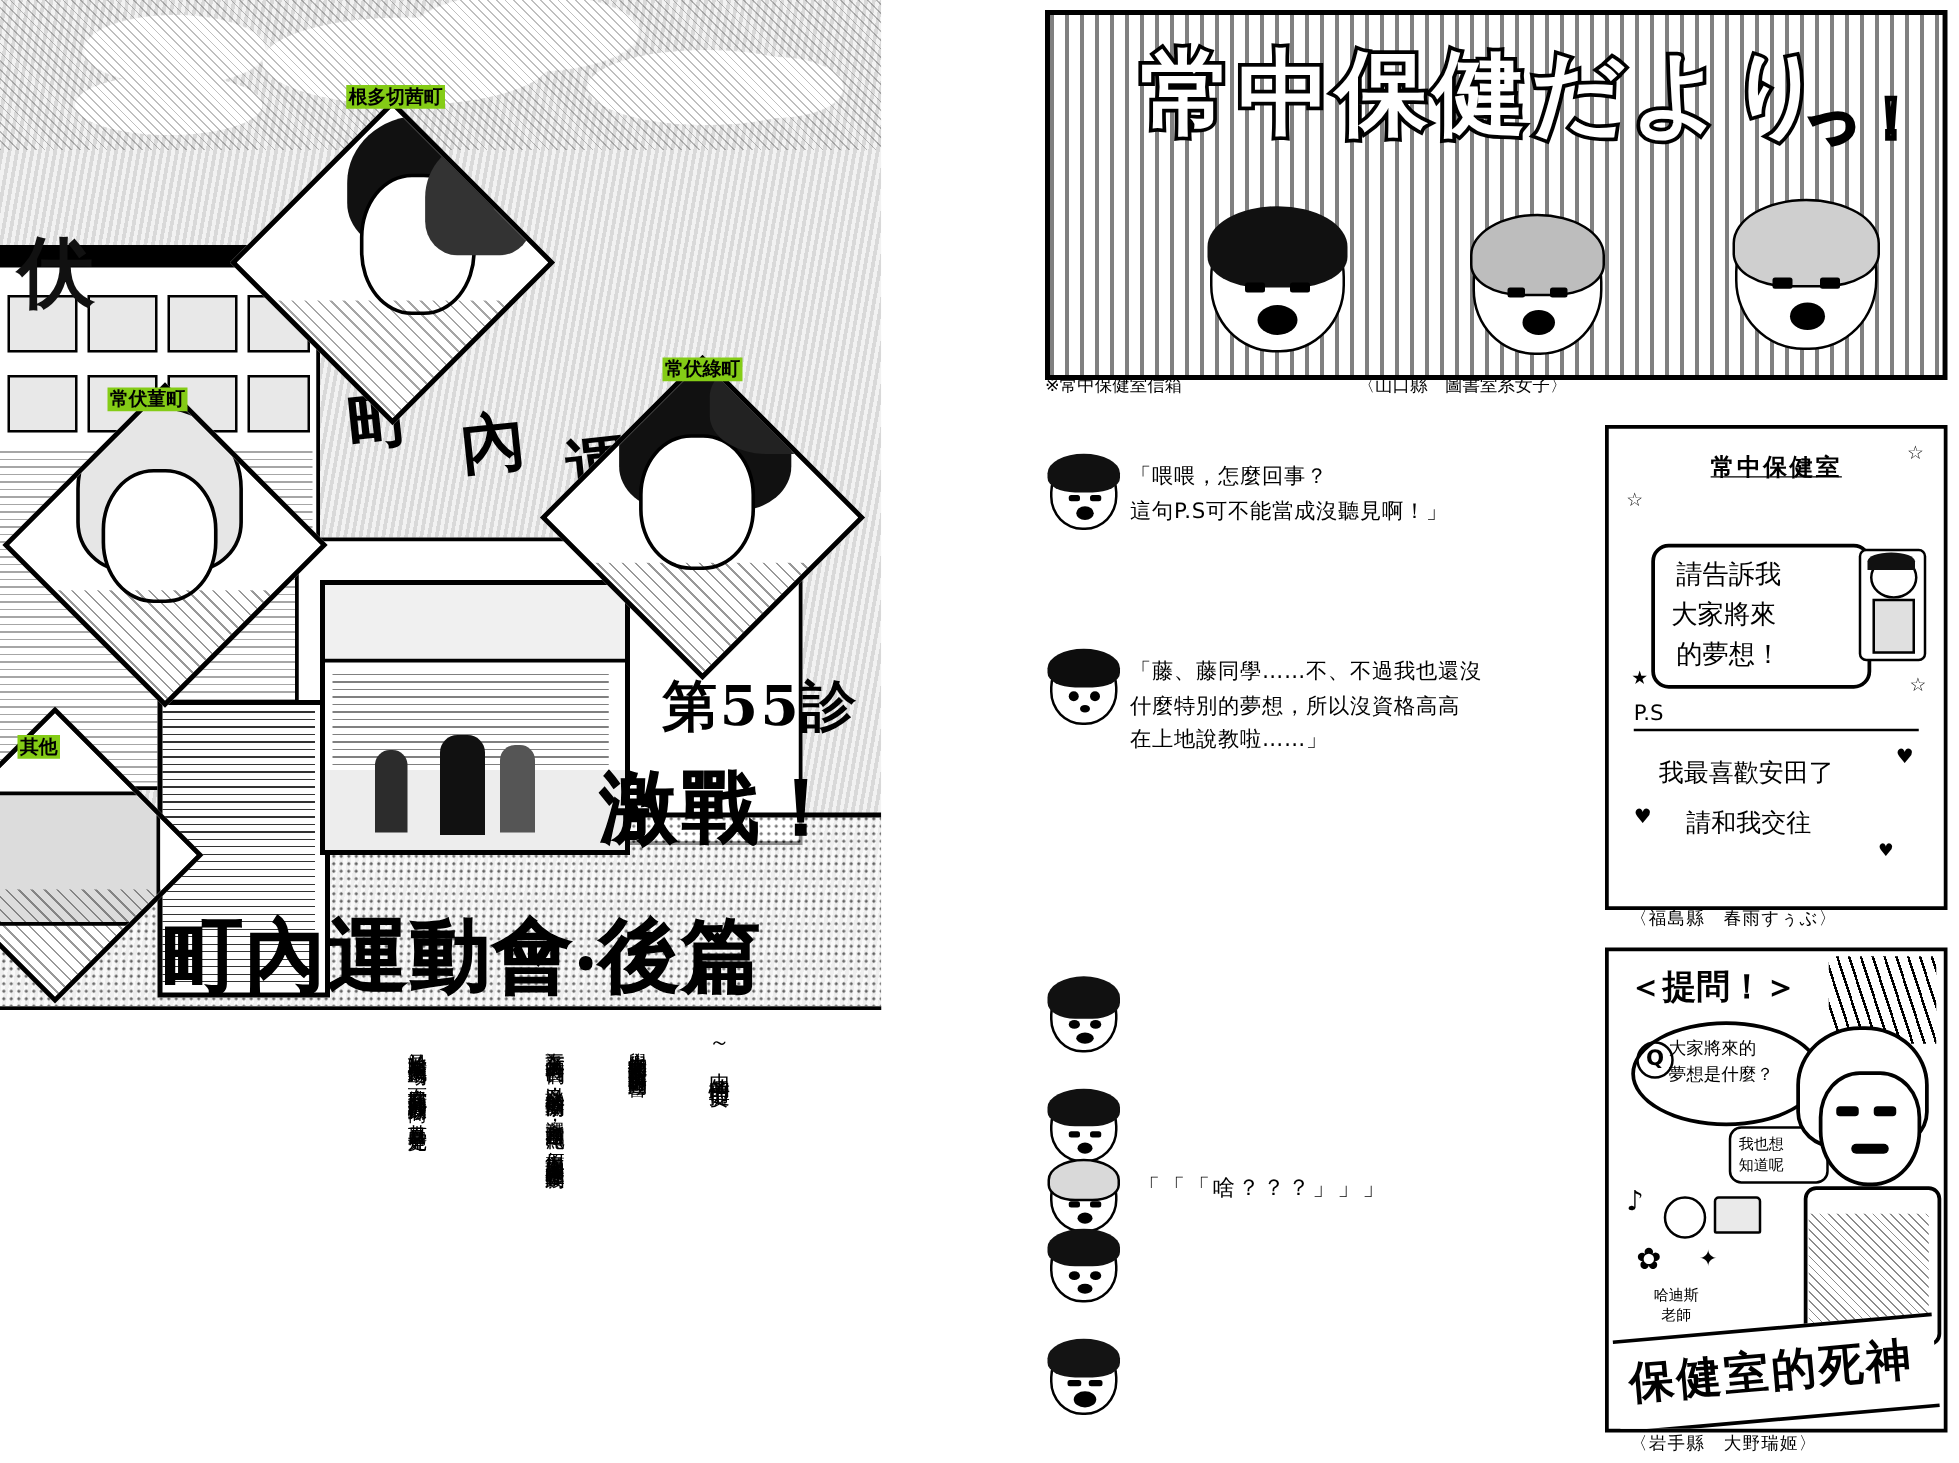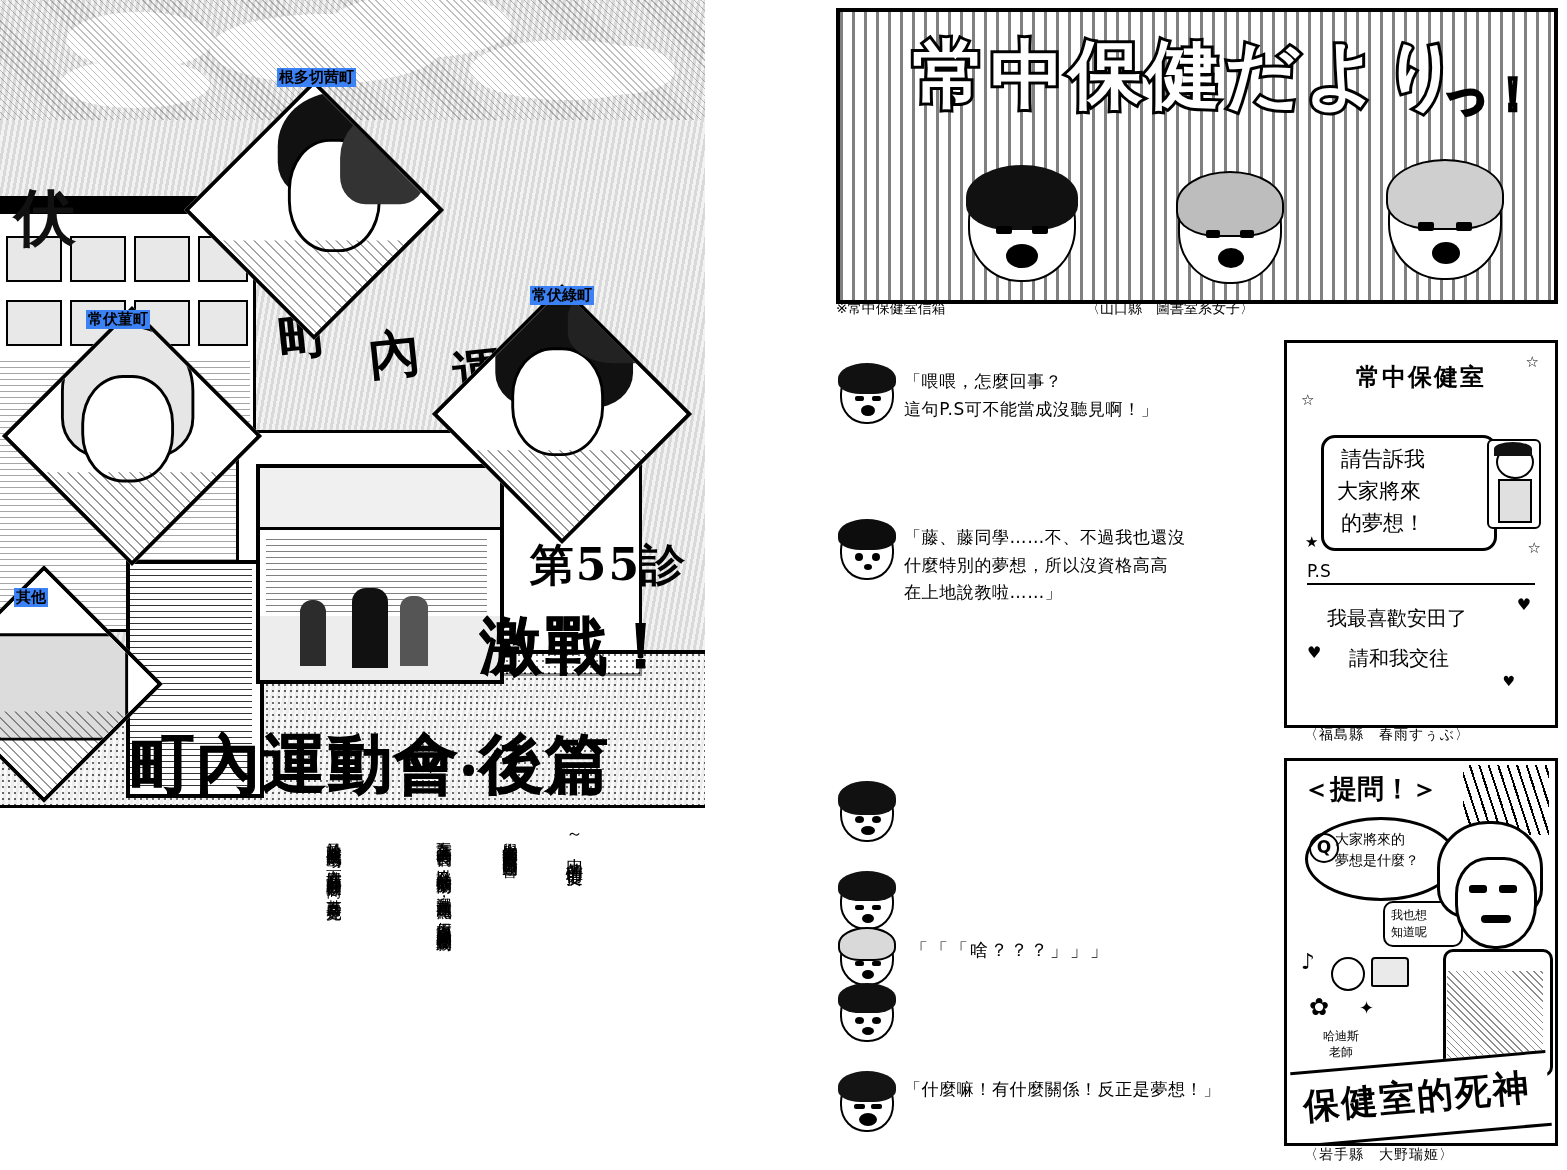--- a/index.html
+++ b/index.html
@@ -34,21 +34,21 @@
   .wall-kanji{position:absolute;font-family:"DejaVu Serif","Liberation Serif",serif;font-weight:bold;color:#111;}
 
   
   .banner-kanji{position:absolute;font-family:"DejaVu Serif","Liberation Serif",serif;font-weight:bold;color:#000;}
 
   
   .diamond{position:absolute;border:4px solid #000;background:#fff;transform:rotate(45deg);overflow:hidden;}
   .diamond > .inner{position:absolute;left:0;top:0;width:100%;height:100%;transform:rotate(-45deg) scale(1.45);}
   .face-bg{position:absolute;left:0;top:0;width:100%;height:100%;}
 
-  .frame-label{position:absolute;font-size:15px;font-weight:bold;font-family:"DejaVu Sans","Liberation Sans",sans-serif;background:#3b82f6;padding:0 2px;}
+  .frame-label{position:absolute;font-size:15px;font-weight:bold;font-family:"DejaVu Sans","Liberation Sans",sans-serif;background:#84cc16;padding:0 2px;}
 
   
   .photo{position:absolute;border:4px solid #000;background:#cfcfcf;overflow:hidden;}
 
   
   .title-55{position:absolute;right:18px;top:536px;font-size:44px;font-weight:bold;letter-spacing:2px;font-family:"DejaVu Serif","Liberation Serif",serif;}
   .title-big{position:absolute;font-family:"DejaVu Serif","Liberation Serif",serif;font-weight:bold;color:#000;-webkit-text-stroke:1px #000;}
 
   
   #recap{position:absolute;left:0;top:812px;width:705px;height:358px;background:#fff;}
@@ -297,31 +297,30 @@
 
   <div class="dlg" style="left:134px;top:1076px;width:470px;">
     <div class="icon">
       <div class="head" style="width:50px;height:52px;">
         <div class="hair" style="background:#141414;"></div>
         <div class="eye" style="left:12px;top:26px;width:11px;height:5px;border-radius:2px;"></div>
         <div class="eye" style="left:29px;top:26px;width:11px;height:5px;border-radius:2px;"></div>
         <div class="mouth" style="left:17px;top:35px;width:18px;height:13px;"></div>
       </div>
     </div>
-    <div class="line" style="white-space:pre-line;">「什麼嘛！有什麼關係！反正是夢想！」</div>
   </div>
 
   <div class="card" style="left:578px;top:340px;width:268px;height:382px;">
     <div class="star" style="right:16px;top:10px;">☆</div>
     <div class="star" style="left:14px;top:48px;">☆</div>
     <div class="star" style="left:18px;top:190px;">★</div>
     <div class="star" style="right:66px;top:188px;">☆</div>
     <div class="star" style="right:14px;top:196px;">☆</div>
 
-    <div class="abs card-title center" style="left:0;top:18px;width:100%;font-size:24px;letter-spacing:2px;">常中保健室</div>
+    <div class="abs card-title center" style="left:0;top:18px;width:100%;font-size:19px;letter-spacing:2px;text-decoration:underline;">常中保健室</div>
 
     <div class="abs" style="left:34px;top:92px;width:170px;height:110px;border:3px solid #000;border-radius:14px;background:#fff;"></div>
     <div class="abs handwrite" style="left:54px;top:102px;font-size:21px;">請告訴我</div>
     <div class="abs handwrite" style="left:50px;top:134px;font-size:21px;">大家將來</div>
     <div class="abs handwrite" style="left:54px;top:166px;font-size:21px;">的夢想！</div>
 
     <div class="abs" style="right:14px;top:96px;width:50px;height:86px;border:2px solid #000;background:#fff;border-radius:6px;">
       <div class="abs" style="left:7px;top:4px;width:34px;height:30px;border:2px solid #000;border-radius:50%;background:#fff;"></div>
       <div class="abs" style="left:5px;top:1px;width:38px;height:14px;background:#111;border-radius:50% 50% 0 0;"></div>
       <div class="abs" style="left:9px;top:38px;width:30px;height:40px;background:#e0e0e0;border:2px solid #000;"></div>

